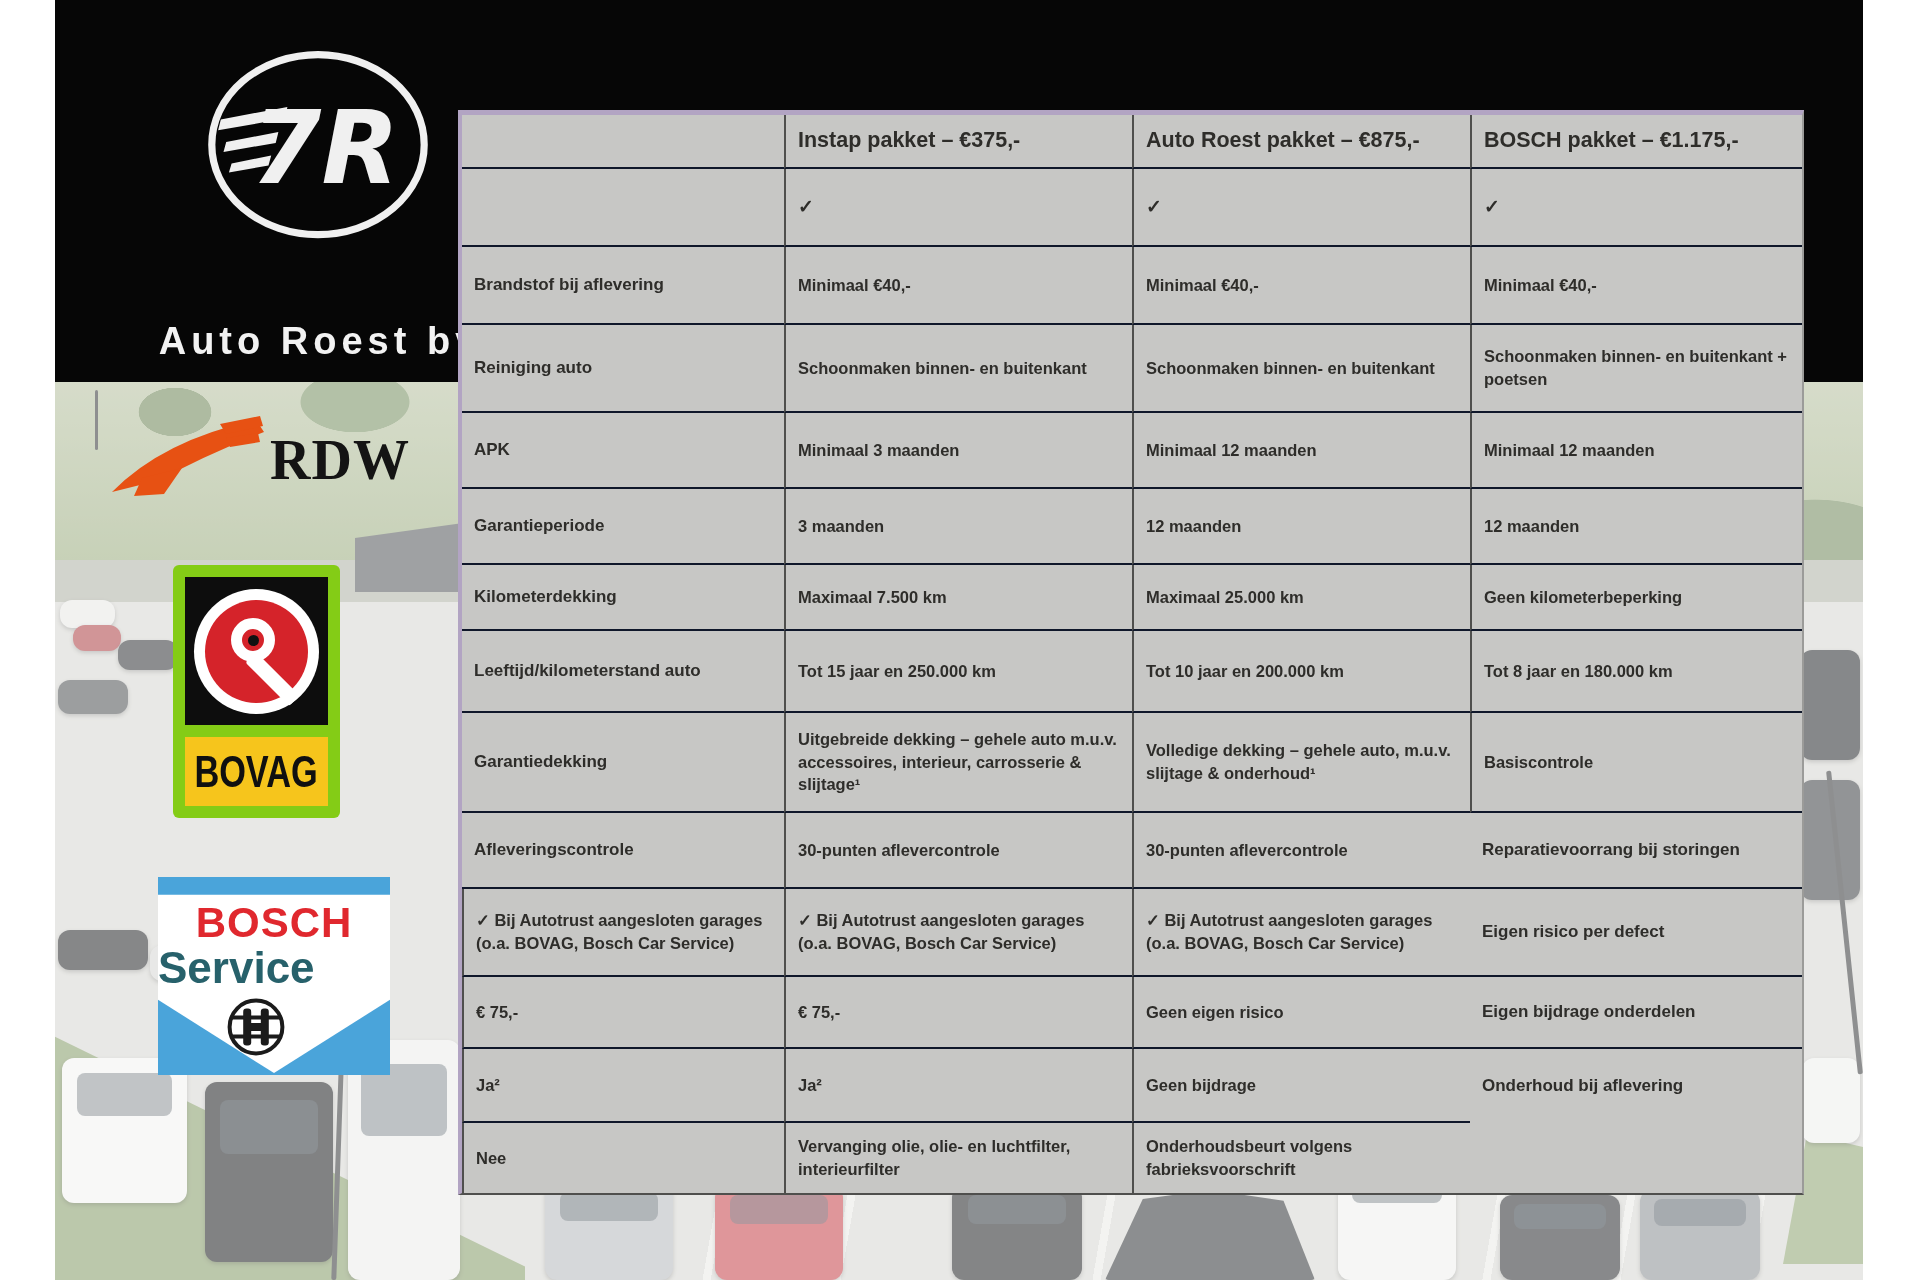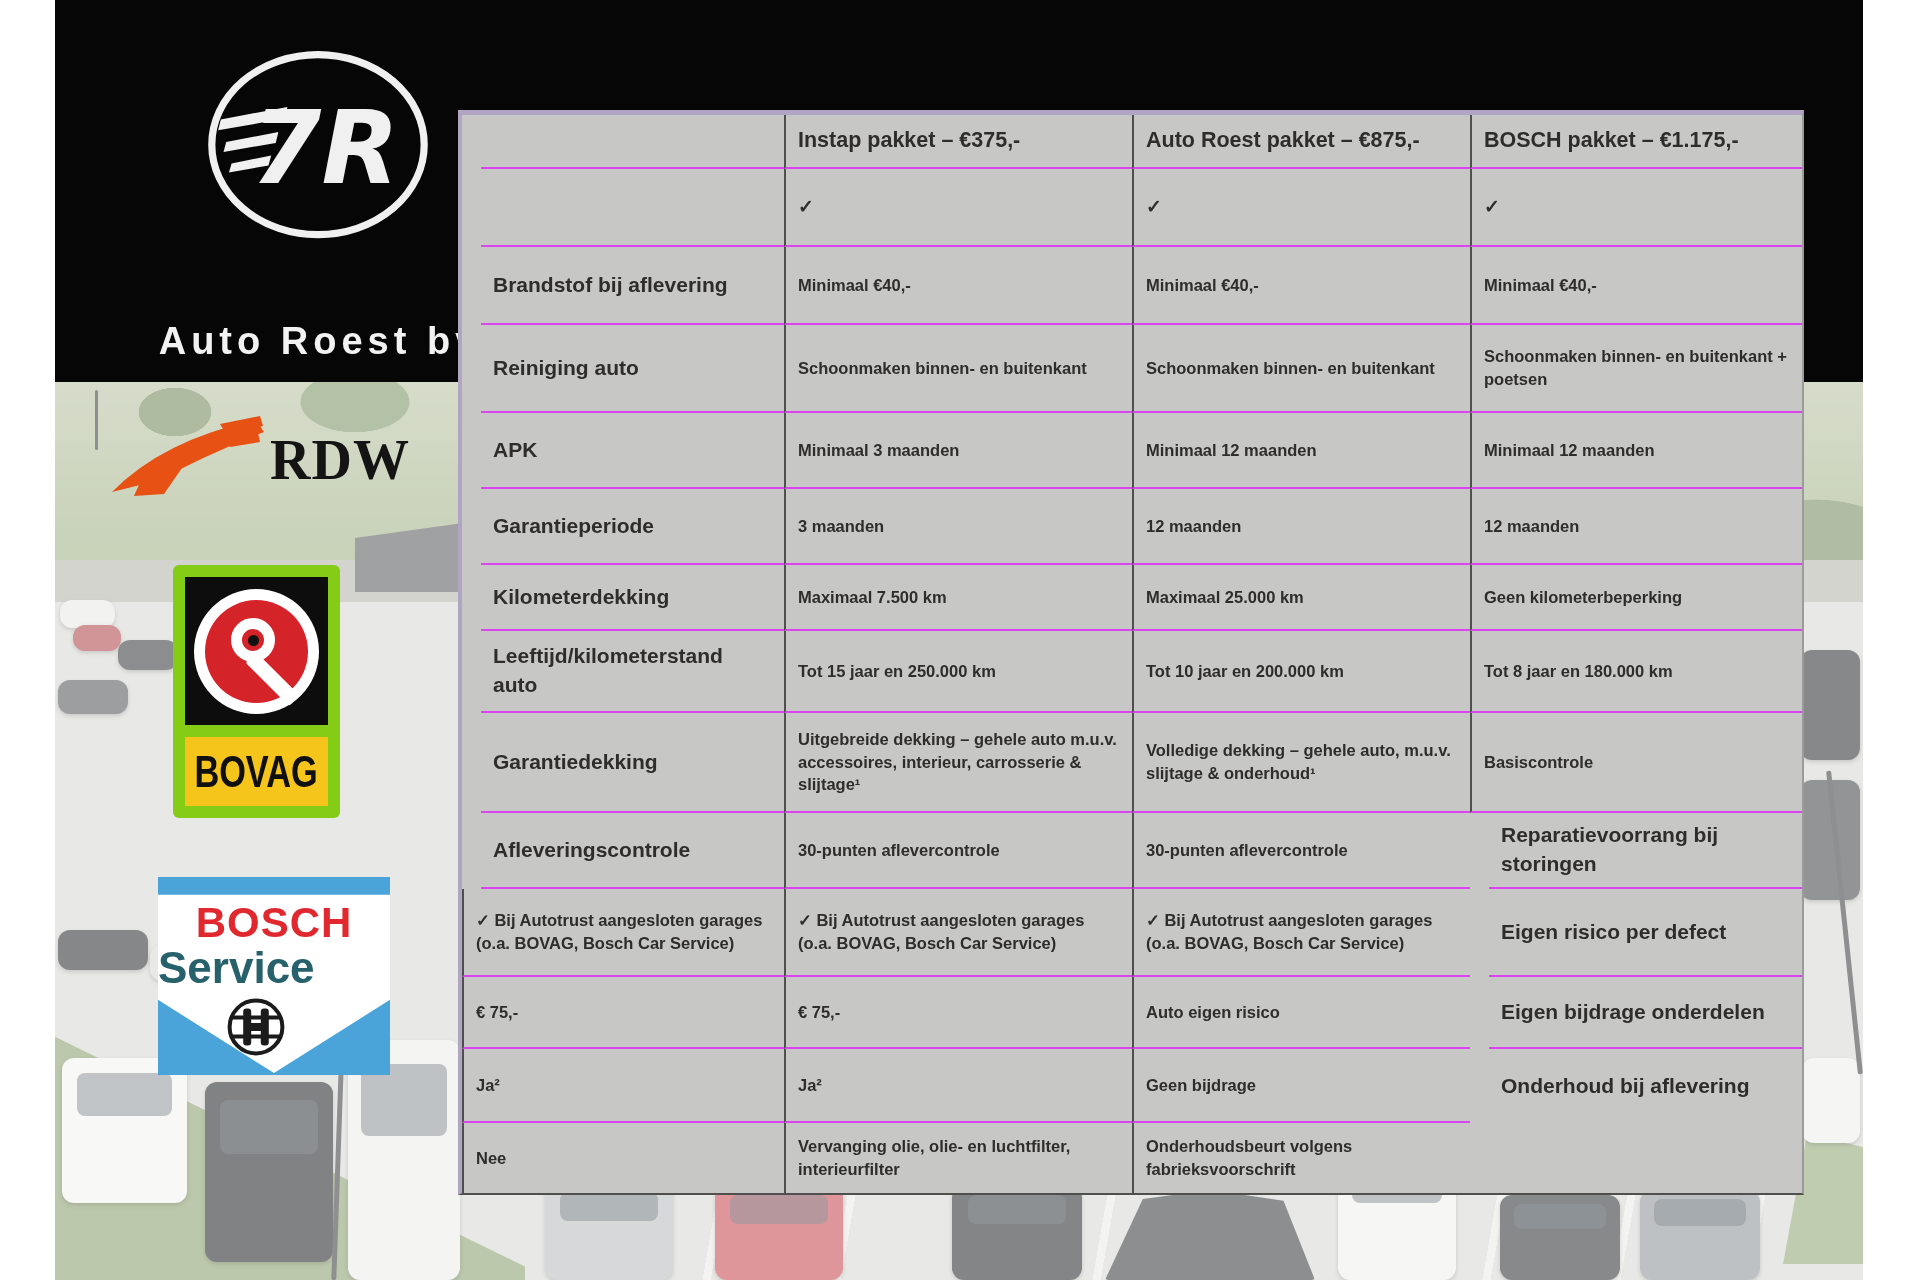--- a/index.html
+++ b/index.html
@@ -64,25 +64,25 @@
   #bosch svg{position:absolute;left:58px;top:118px;}
 
   
   #pk-table{position:absolute;left:458px;top:110px;
       display:grid;grid-template-columns:322px 348px 338px 332px;
       grid-template-rows:54px 78px 78px 88px 76px 76px 66px 82px 100px 76px 88px 72px 74px 70px;
       border-top:5px solid #b2a4c3;border-left:4px solid #b2a4c3;
       border-right:2px solid #9b9b99;border-bottom:2px solid #4f4f4d;
       background:#c7c7c5;}
   .c{display:flex;align-items:center;padding:0 12px;background:#c7c7c5;
-     border-bottom:2px solid #d946ef;color:#2e2d2a;font-weight:bold;
+     border-bottom:2px solid #0f172a;color:#2e2d2a;font-weight:bold;
      font-size:16.5px;line-height:1.38;}
   .c.v1,.c.v2,.c.v3{border-left:2px solid #4f4f4d;}
   .c.hd{font-size:21.5px;}
-  .c.lab{font-size:21px;margin-left:19px;}
+  .c.lab{font-size:17px;}
   .c.chk{font-size:19px;}
   .c.last{border-bottom:none;}
 </style>
 </head>
 <body>
 
 <div id="page">
 
   <div id="photo">
     <div class="field"></div>
@@ -238,21 +238,21 @@
     <div class="c v3">30-punten aflevercontrole</div>
 
     <div class="c lab">Reparatievoorrang bij storingen</div>
     <div class="c v1">✓ Bij Autotrust aangesloten garages (o.a. BOVAG, Bosch Car Service)</div>
     <div class="c v2">✓ Bij Autotrust aangesloten garages (o.a. BOVAG, Bosch Car Service)</div>
     <div class="c v3">✓ Bij Autotrust aangesloten garages (o.a. BOVAG, Bosch Car Service)</div>
 
     <div class="c lab">Eigen risico per defect</div>
     <div class="c v1">€ 75,-</div>
     <div class="c v2">€ 75,-</div>
-    <div class="c v3">Auto eigen risico</div>
+    <div class="c v3">Geen eigen risico</div>
 
     <div class="c lab">Eigen bijdrage onderdelen</div>
     <div class="c v1">Ja²</div>
     <div class="c v2">Ja²</div>
     <div class="c v3">Geen bijdrage</div>
 
     <div class="c lab last">Onderhoud bij aflevering</div>
     <div class="c v1 last">Nee</div>
     <div class="c v2 last">Vervanging olie, olie- en luchtfilter, interieurfilter</div>
     <div class="c v3 last">Onderhoudsbeurt volgens fabrieksvoorschrift</div>

